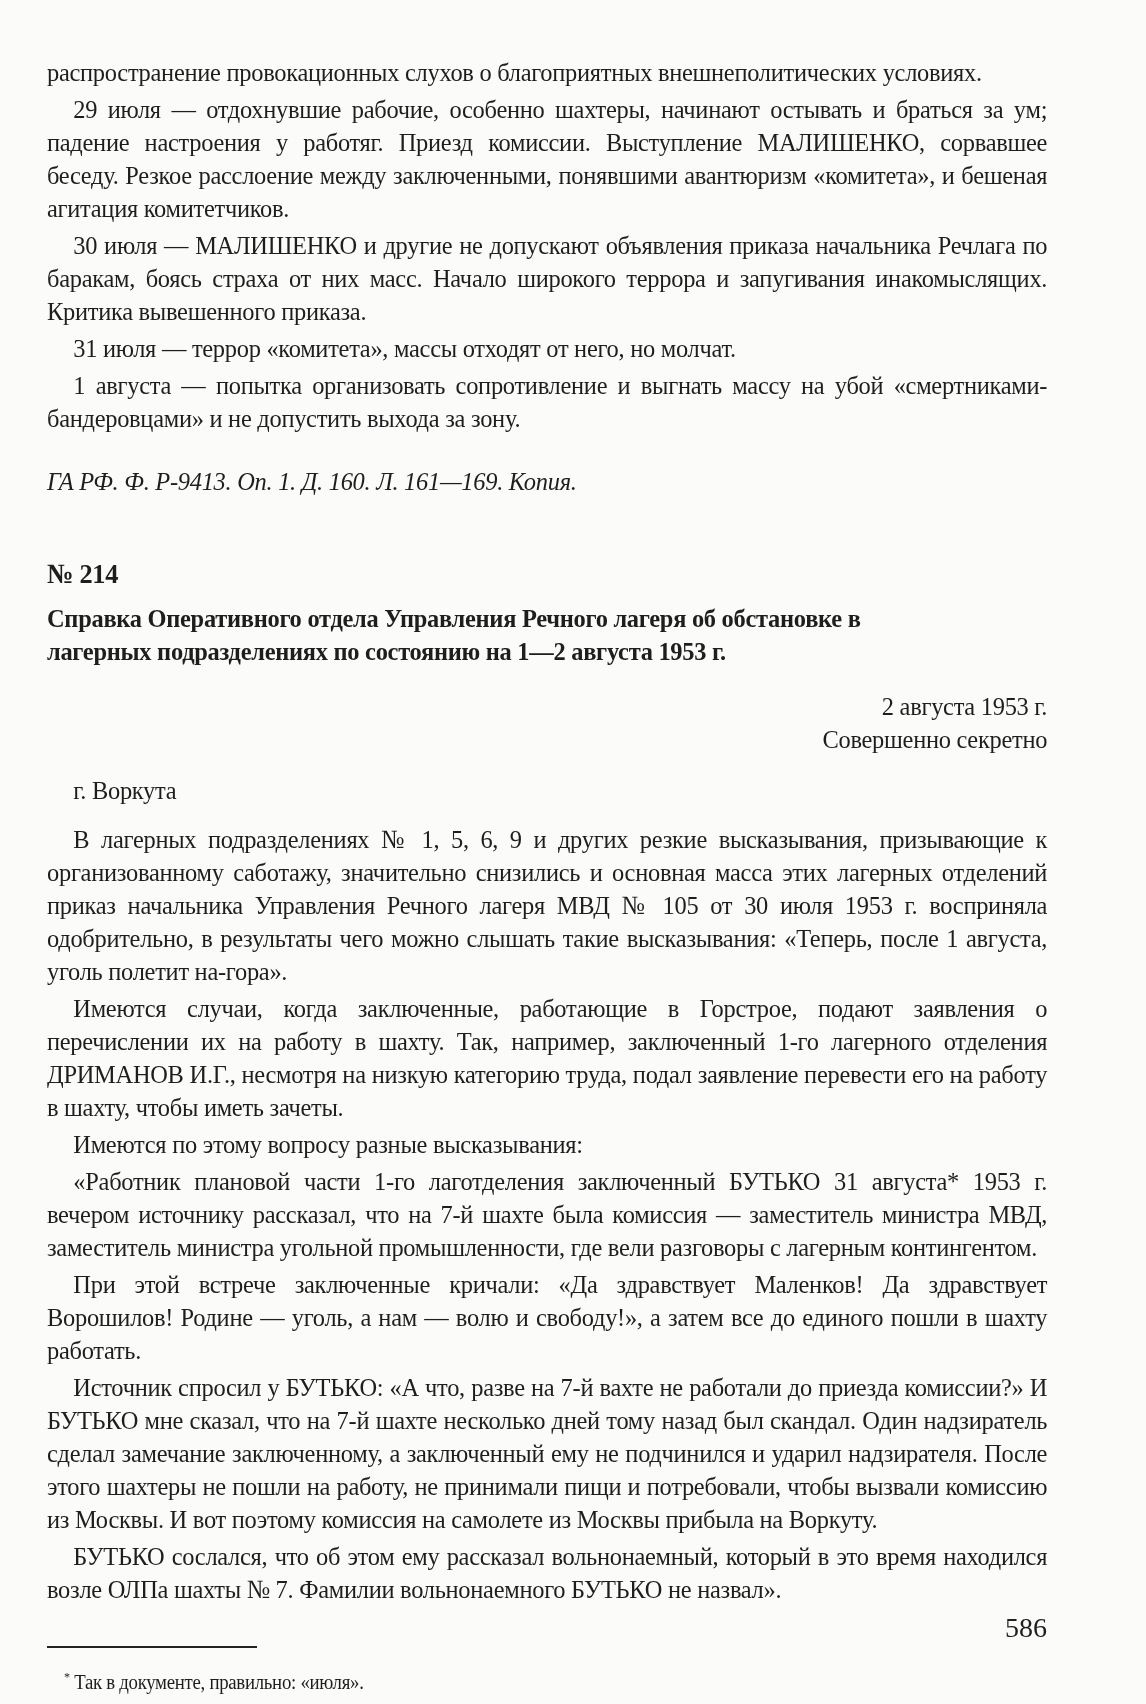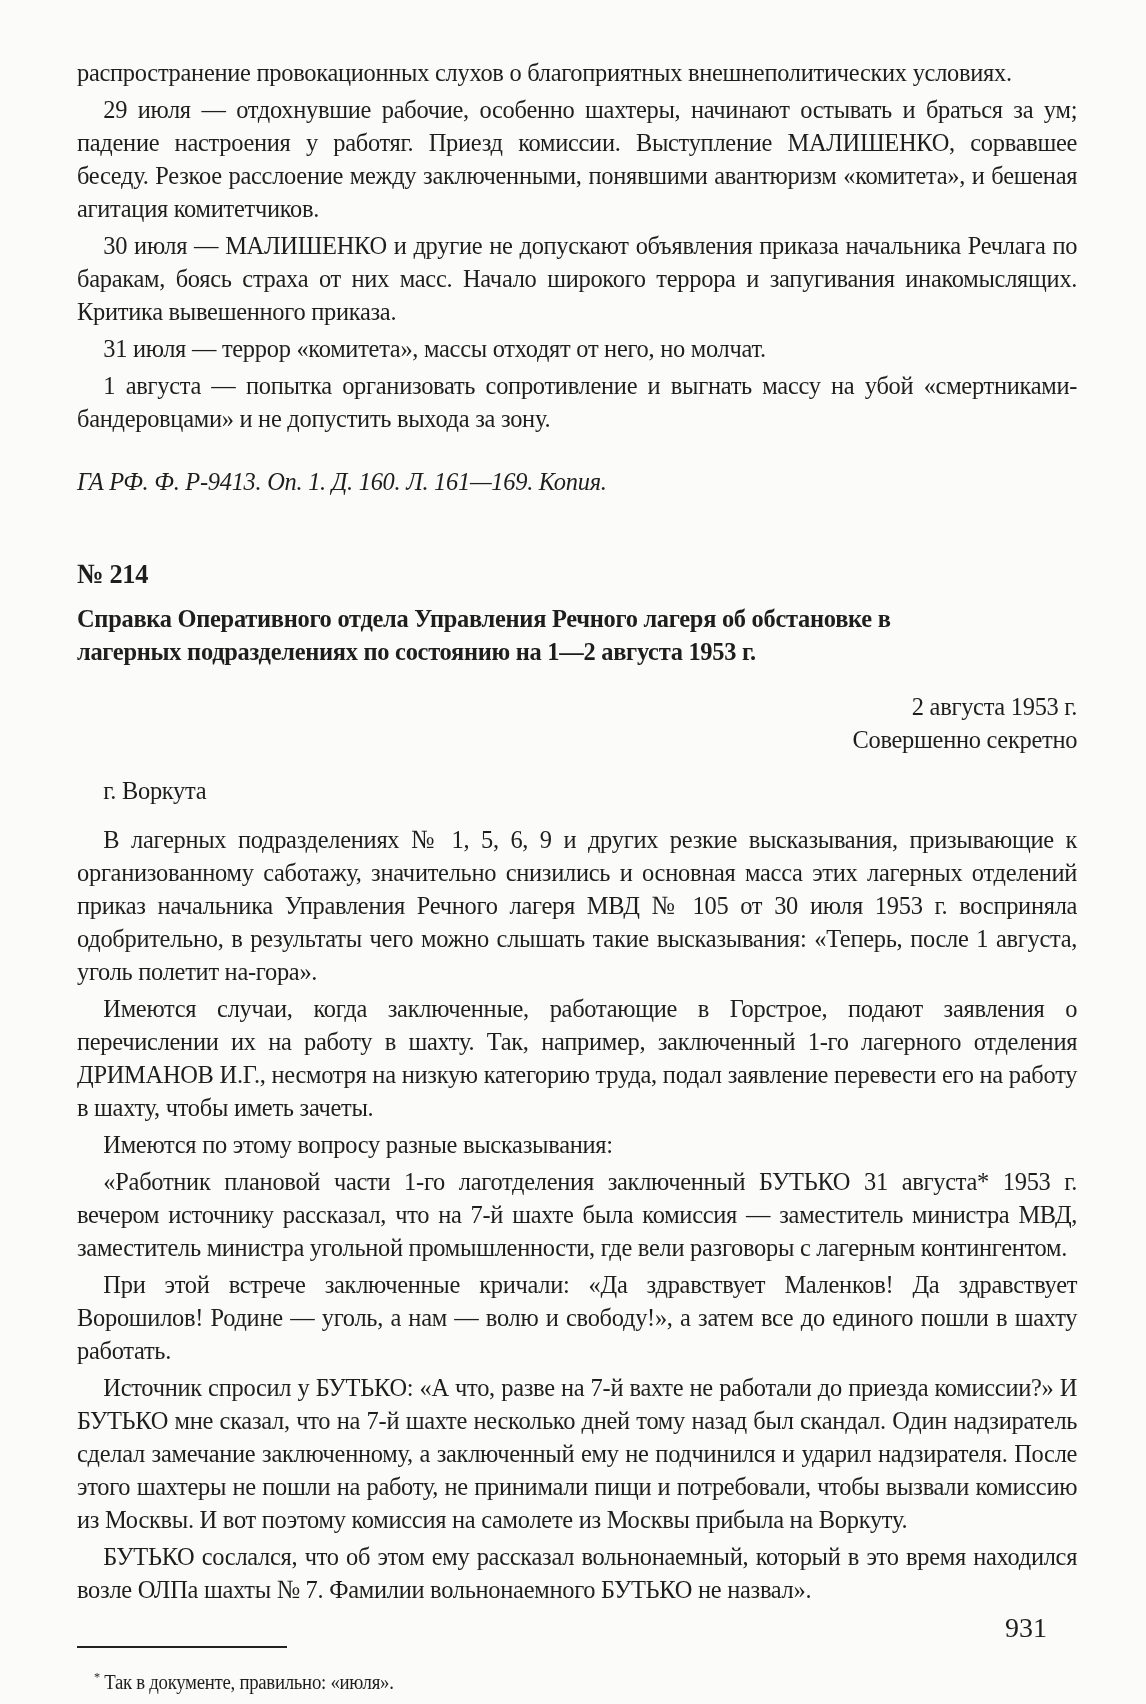--- a/index.html
+++ b/index.html
@@ -6,21 +6,21 @@
     body {
       width: 1146px; height: 1704px;
       background: #fbfbf9;
       font-family: "Liberation Serif", serif;
       color: #1e1e1e;
       position: relative;
       overflow: hidden;
     }
     .page {
       position: absolute;
-      left: 77px; top: 56px;
+      left: 47px; top: 56px;
       width: 1000px;
     }
     p {
       margin: 0;
       font-size: 26px;
       line-height: 33px;
       text-align: justify;
       letter-spacing: -0.3px;
       transform: scaleX(0.94);
       transform-origin: left top;
@@ -94,13 +94,13 @@
   <p class="indent gap">Имеются по этому вопросу разные высказывания:</p>
   <p class="indent gap">«Работник плановой части 1-го лаготделения заключенный БУТЬКО 31 августа* 1953 г. вечером источнику рассказал, что на 7-й шахте была комиссия — заместитель министра МВД, заместитель министра угольной промышленности, где вели разговоры с лагерным контингентом.</p>
   <p class="indent gap">При этой встрече заключенные кричали: «Да здравствует Маленков! Да здравствует Ворошилов! Родине — уголь, а нам — волю и свободу!», а затем все до единого пошли в шахту работать.</p>
   <p class="indent gap">Источник спросил у БУТЬКО: «А что, разве на 7-й вахте не работали до приезда комиссии?» И БУТЬКО мне сказал, что на 7-й шахте несколько дней тому назад был скандал. Один надзиратель сделал замечание заключенному, а заключенный ему не подчинился и ударил надзирателя. После этого шахтеры не пошли на работу, не принимали пищи и потребовали, чтобы вызвали комиссию из Москвы. И вот поэтому комиссия на самолете из Москвы прибыла на Воркуту.</p>
   <p class="indent gap">БУТЬКО сослался, что об этом ему рассказал вольнонаемный, который в это время находился возле ОЛПа шахты № 7. Фамилии вольнонаемного БУТЬКО не назвал».</p>
 
   <div class="footrule"></div>
   <p class="footnote"><sup>*</sup> <span>Так в документе, правильно: «июля».</span></p>
 </div>
 
-<div class="pagenum">931</div>
+<div class="pagenum">586</div>
 
 </body></html>

